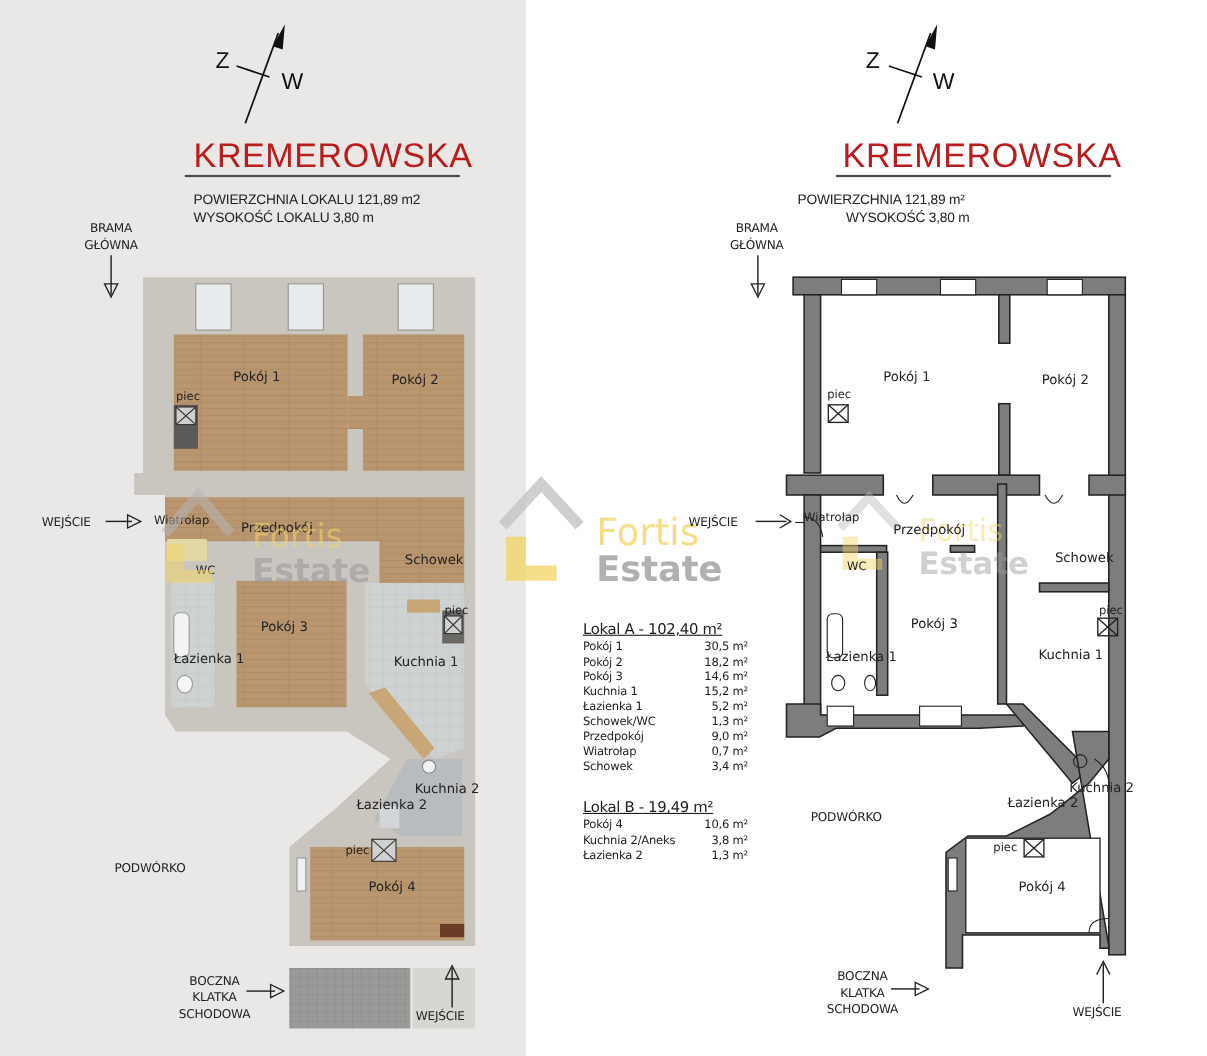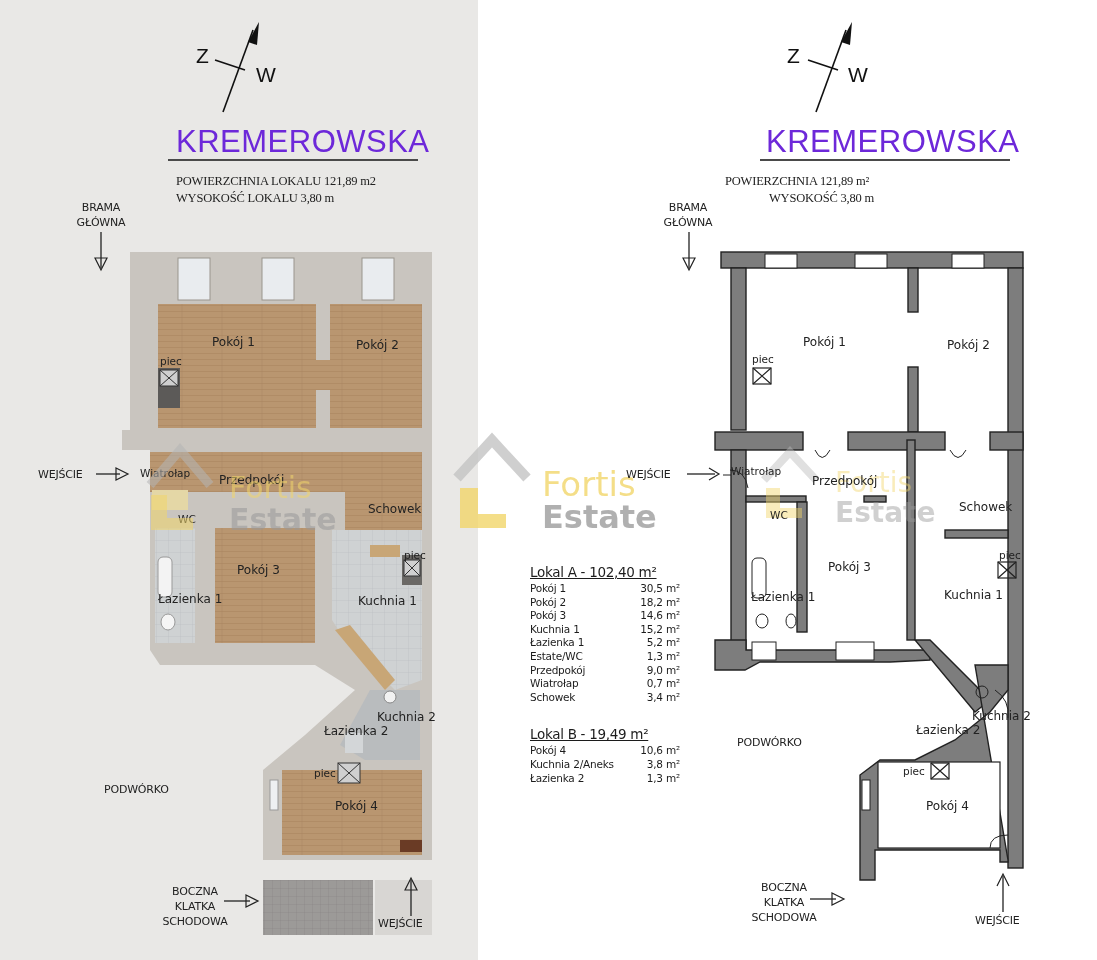--- a/index.html
+++ b/index.html
@@ -2,23 +2,23 @@
 <html><head>
 <meta charset="utf-8">
 <style>
   * { box-sizing: border-box; margin: 0; padding: 0; }
   html, body { width: 1097px; height: 960px; overflow: hidden; background: #ffffff; }
   body { position: relative; font-family: "DejaVu Sans", sans-serif; color: #1c1c1c; }
   .panel { position: absolute; top: 0; height: 960px; }
   .panel-left { left: 0; width: 478px; background: #e9e8e6; }
   .panel-right { left: 478px; width: 619px; background: #ffffff; }
   .abs { position: absolute; }
-  .title { font-family: "Liberation Sans", sans-serif; font-size: 31px; letter-spacing: 0.5px; color: #6d28d9; }
+  .title { font-family: "Liberation Sans", sans-serif; font-size: 31px; letter-spacing: 0.5px; color: #b91c1c; }
   .title-rule { height: 2px; background: #4a4a4a; }
-  .info { font-family: Liberation Serif, serif; font-size: 12.5px; color: #222; line-height: 17px; letter-spacing: -0.2px; }
+  .info { font-family: Liberation Sans, sans-serif; font-size: 12.5px; color: #222; line-height: 17px; letter-spacing: -0.2px; }
   .compass-letter { font-family: "Liberation Sans", sans-serif; font-size: 21px; color: #111; }
   .label { font-family: "DejaVu Sans", sans-serif; font-size: 12px; color: #222; white-space: nowrap; }
   .label-sm { font-size: 10.5px; }
   .label-caps { font-size: 11px; text-align: center; line-height: 15px; letter-spacing: -0.2px; }
   svg { position: absolute; overflow: visible; }
   .legend { position: absolute; left: 530px; top: 564px; width: 150px; font-family: "DejaVu Sans", sans-serif; }
   .legend h3 { font-weight: normal; font-size: 13.5px; margin-bottom: 2px; letter-spacing: -0.3px; text-decoration: underline; }
   .legend .row { display: flex; justify-content: space-between; font-size: 10.5px; line-height: 13.6px; letter-spacing: -0.2px; }
   .legend .row .val { text-align: right; }
   .legend .gap { height: 22px; }
@@ -328,21 +328,21 @@
     </div>
   <div class="row">
       <span>Kuchnia 1</span>
       <span class="val">15,2 m²</span>
     </div>
   <div class="row">
       <span>Łazienka 1</span>
       <span class="val">5,2 m²</span>
     </div>
   <div class="row">
-      <span>Estate/WC</span>
+      <span>Schowek/WC</span>
       <span class="val">1,3 m²</span>
     </div>
   <div class="row">
       <span>Przedpokój</span>
       <span class="val">9,0 m²</span>
     </div>
   <div class="row">
       <span>Wiatrołap</span>
       <span class="val">0,7 m²</span>
     </div>

